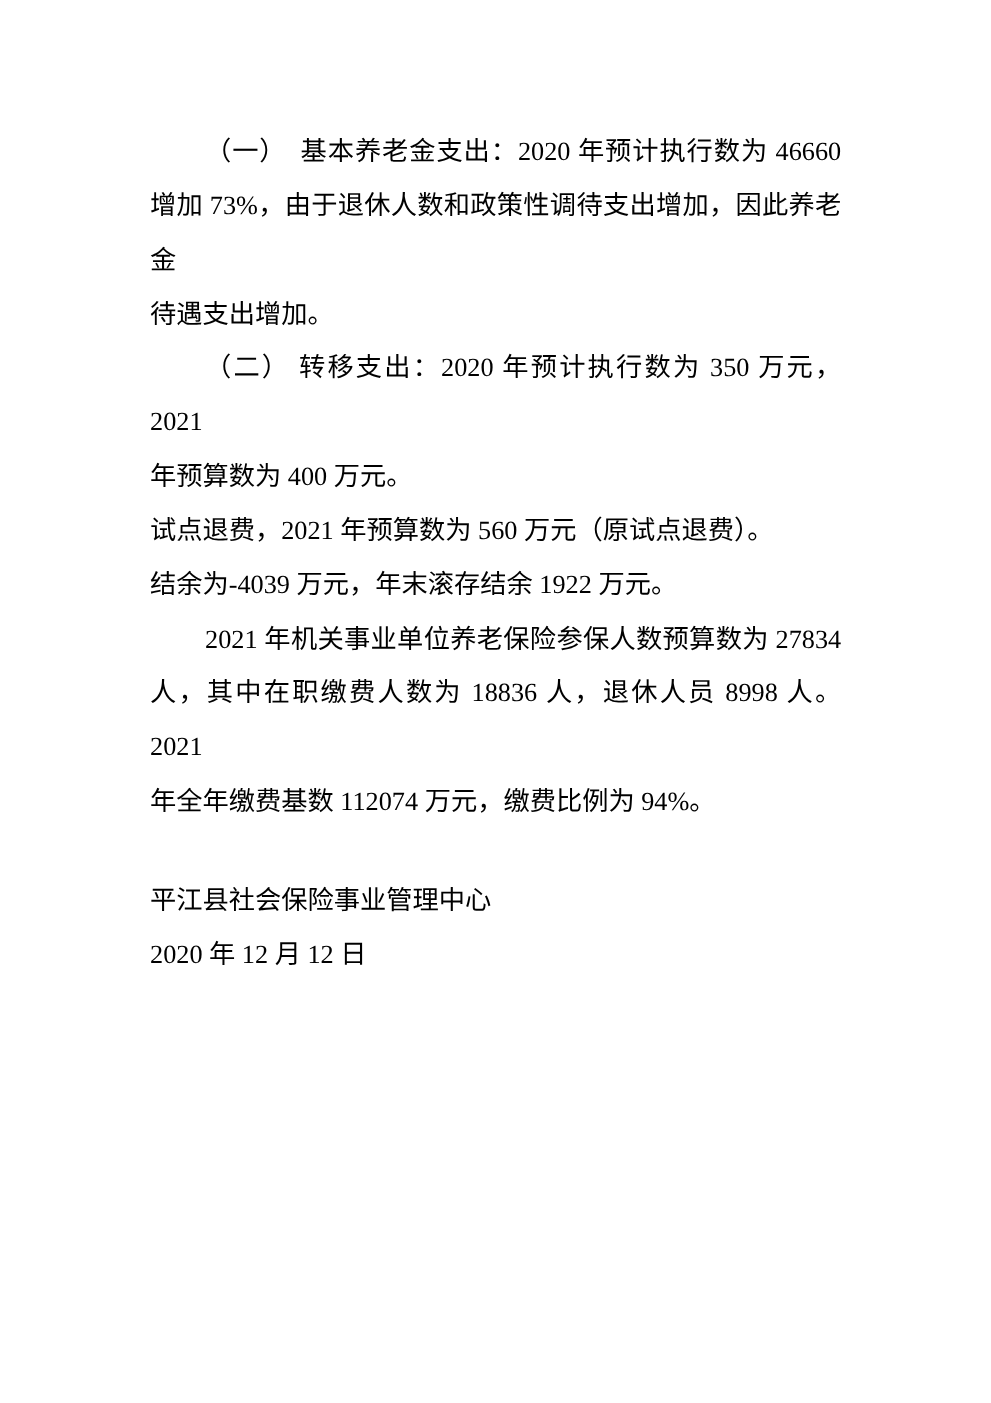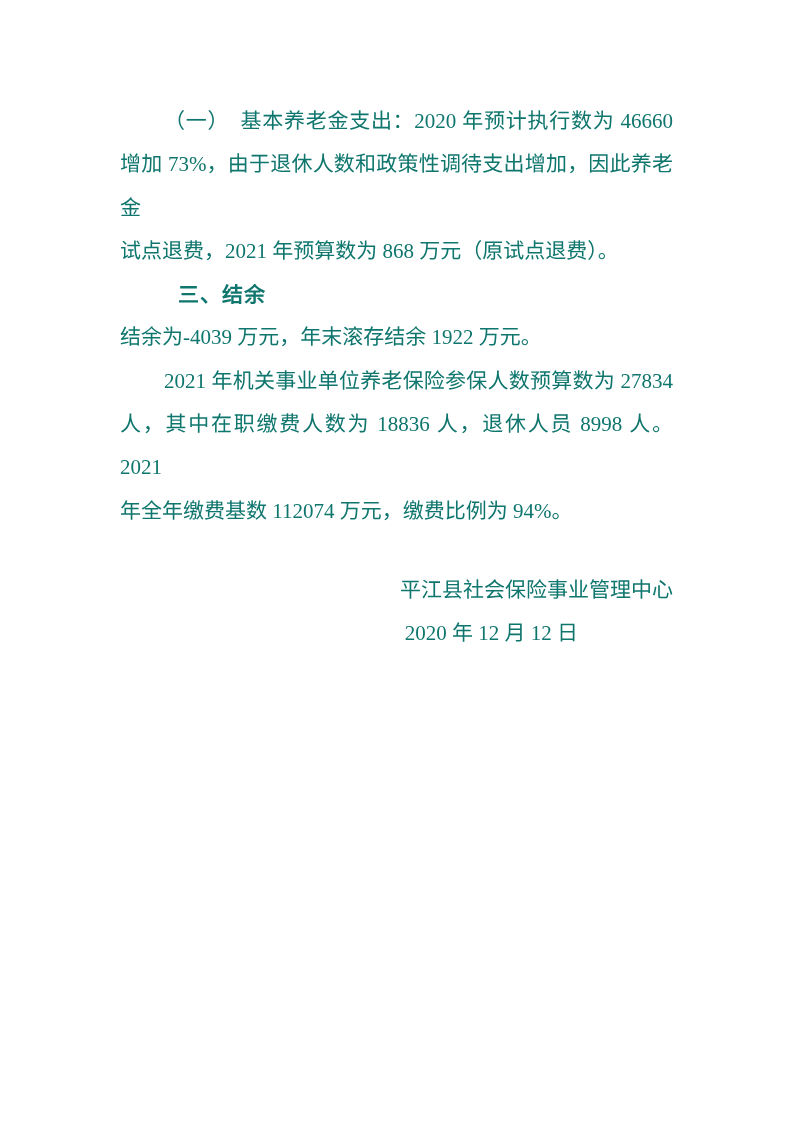--- a/index.html
+++ b/index.html
@@ -7,21 +7,21 @@
     padding: 0;
     background: #ffffff;
   }
   .page {
     position: relative;
     width: 793px;
     height: 1122px;
     background: #ffffff;
     overflow: hidden;
     font-family: "Liberation Serif", "DejaVu Serif", serif;
-    color: #0f766e;
+    color: #000000;
   }
   .content {
     position: absolute;
     left: 120px;
     top: 100px;
     width: 553px;
     font-size: 21px;
     line-height: 43.3px;
   }
   .line {
@@ -40,41 +40,41 @@
   .heading {
     font-family: "Liberation Sans", "DejaVu Sans", sans-serif;
     font-weight: 700;
     text-indent: 58px;
     letter-spacing: 1px;
   }
   .sig-spacer {
     height: 36px;
   }
   .sig-org {
-    text-align: right;
   }
   .sig-date {
-    text-align: right;
     padding-right: 95px;
     font-family: Liberation Serif, serif;
   }
 </style>
 </head>
 <body>
 
 <div class="page">
   <div class="content">
 
     <div class="line fill indent">（一）　基本养老金支出：2020 年预计执行数为 46660</div>
     <div class="line fill">增加 73%，由于退休人数和政策性调待支出增加，因此养老金</div>
+    <div class="line">待遇支出增加。</div>
 
+    <div class="line fill indent">（二） 转移支出：2020 年预计执行数为 350 万元，2021</div>
+    <div class="line">年预算数为 400 万元。</div>
 
-    <div class="line">试点退费，2021 年预算数为 868 万元（原试点退费）。</div>
+    <div class="line">试点退费，2021 年预算数为 560 万元（原试点退费）。</div>
 
-    <div class="line heading">三、结余</div>
     <div class="line">结余为-4039 万元，年末滚存结余 1922 万元。</div>
 
     <div class="line fill indent">2021 年机关事业单位养老保险参保人数预算数为 27834</div>
     <div class="line fill">人，其中在职缴费人数为 18836 人，退休人员 8998 人。2021</div>
     <div class="line">年全年缴费基数 112074 万元，缴费比例为 94%。</div>
 
     <div class="sig-spacer"></div>
     <div class="line sig-org">平江县社会保险事业管理中心</div>
     <div class="line sig-date">2020 年 12 月 12 日</div>
 

